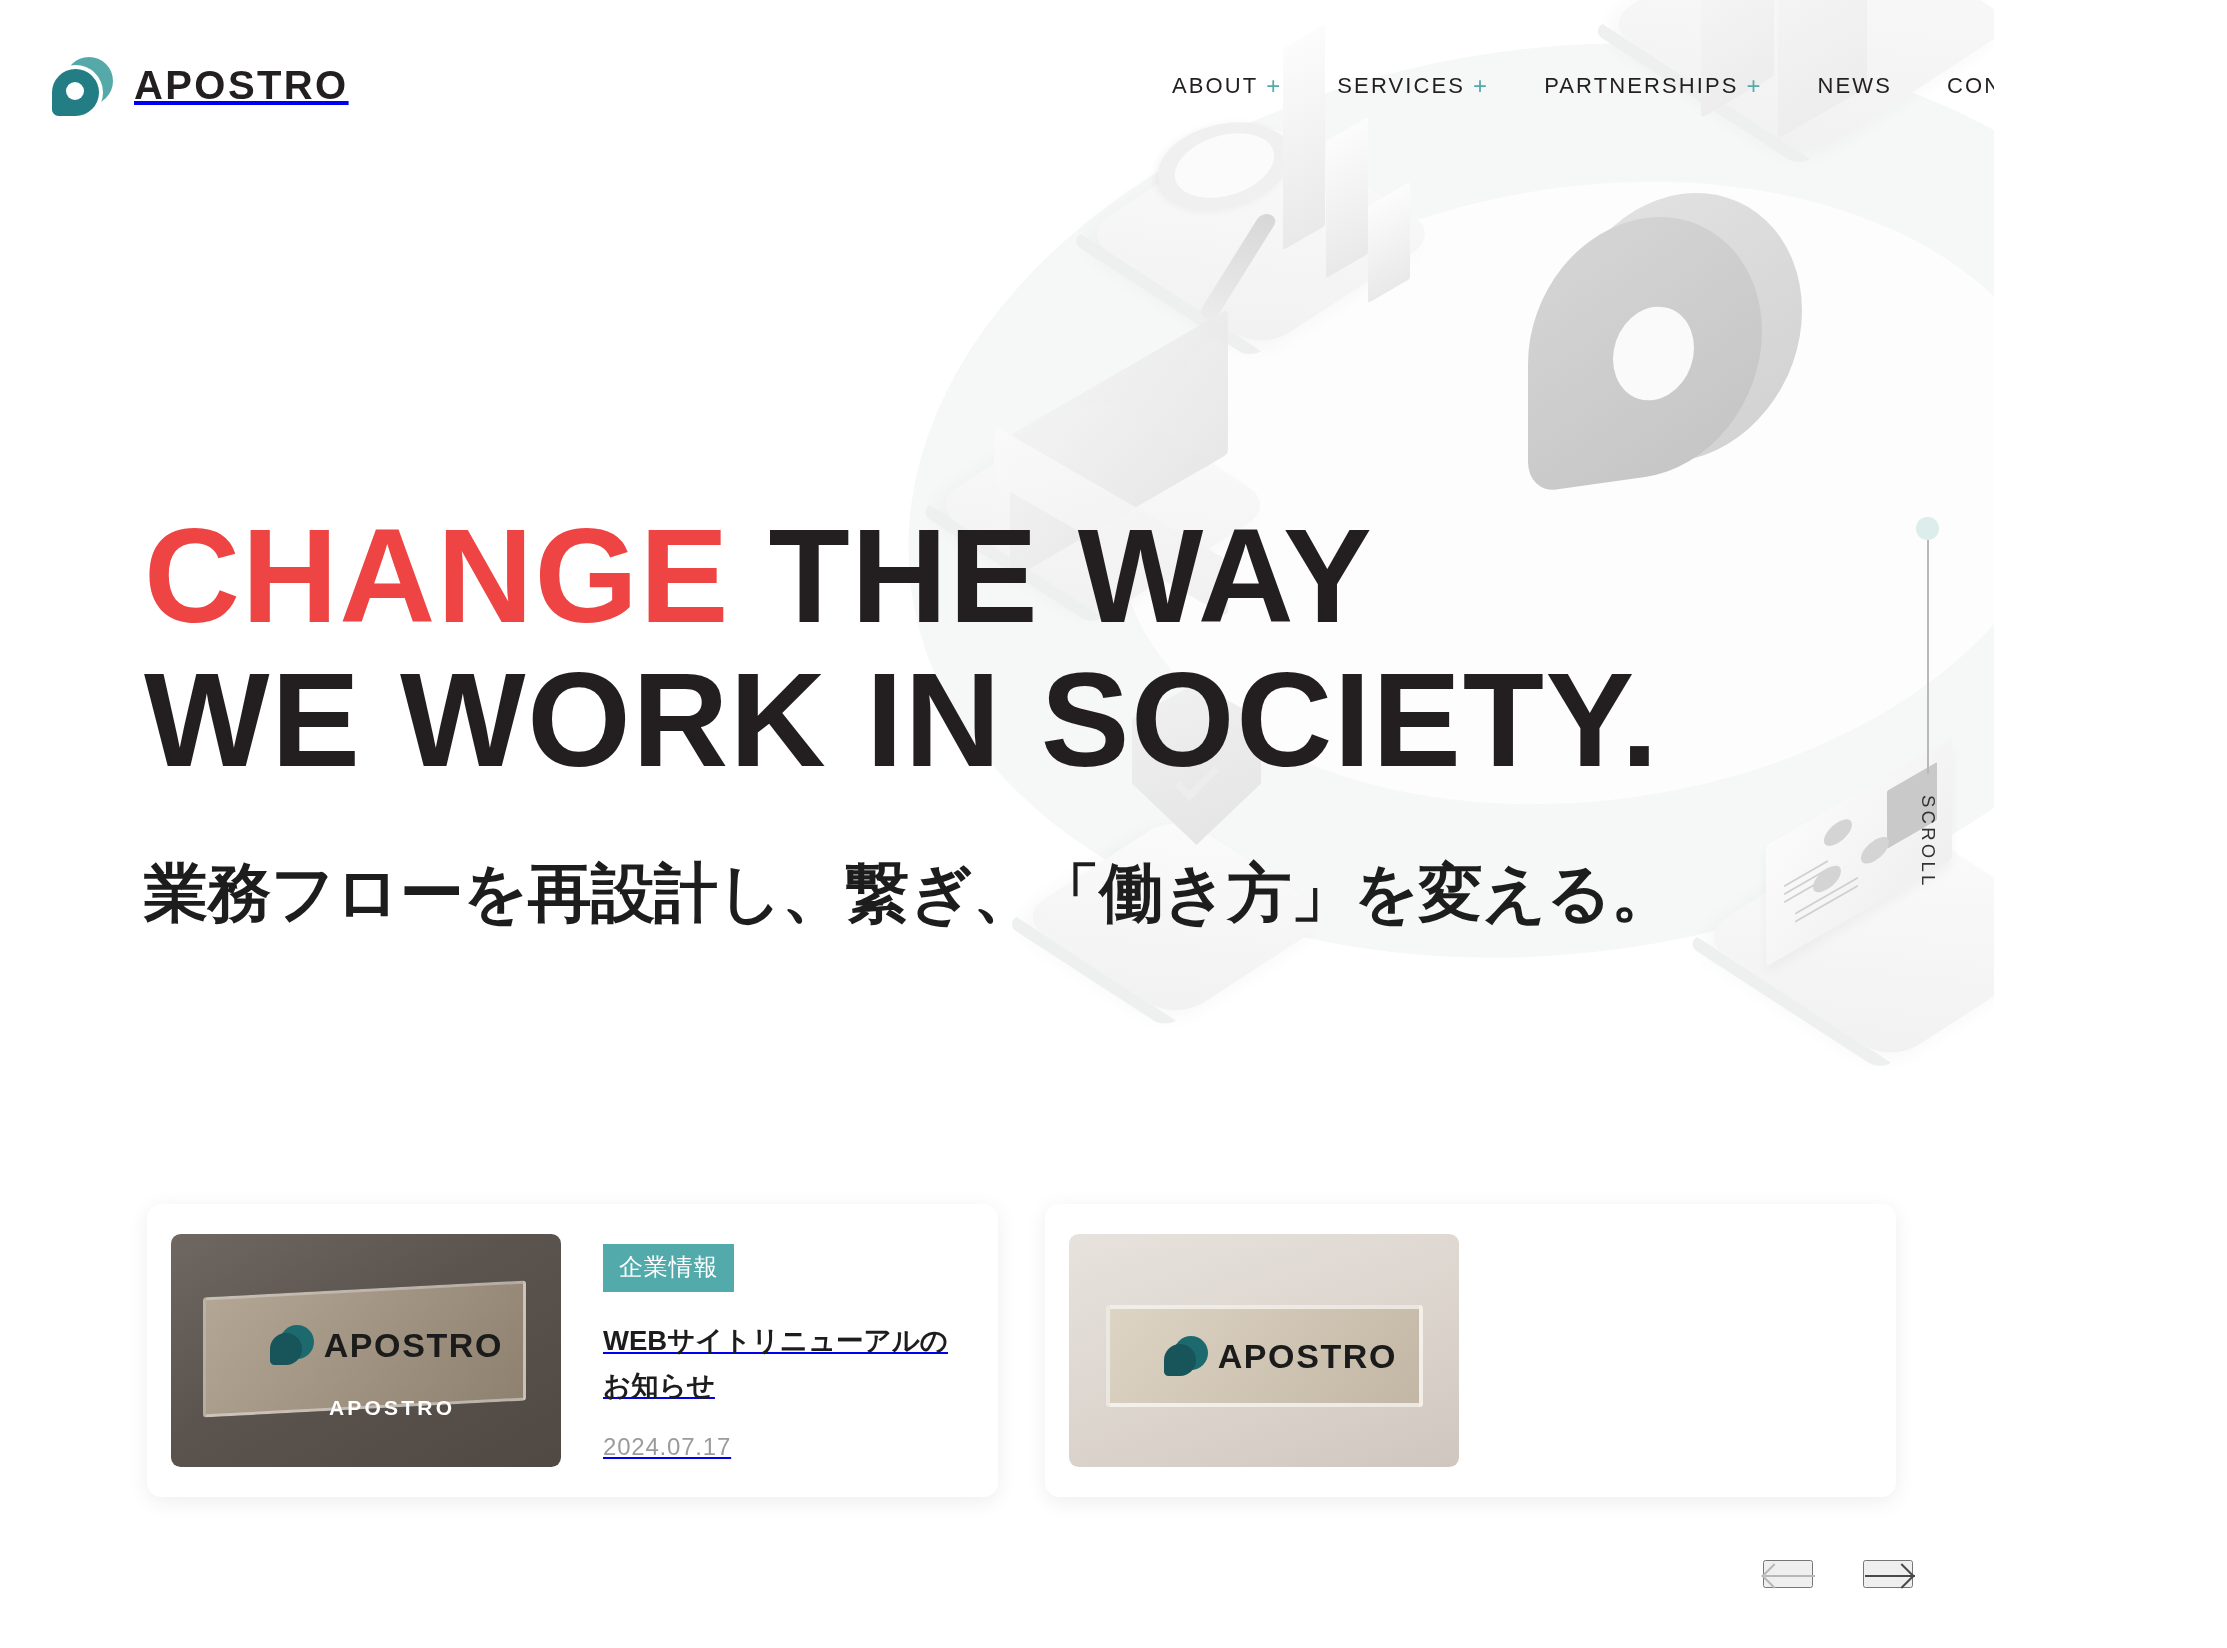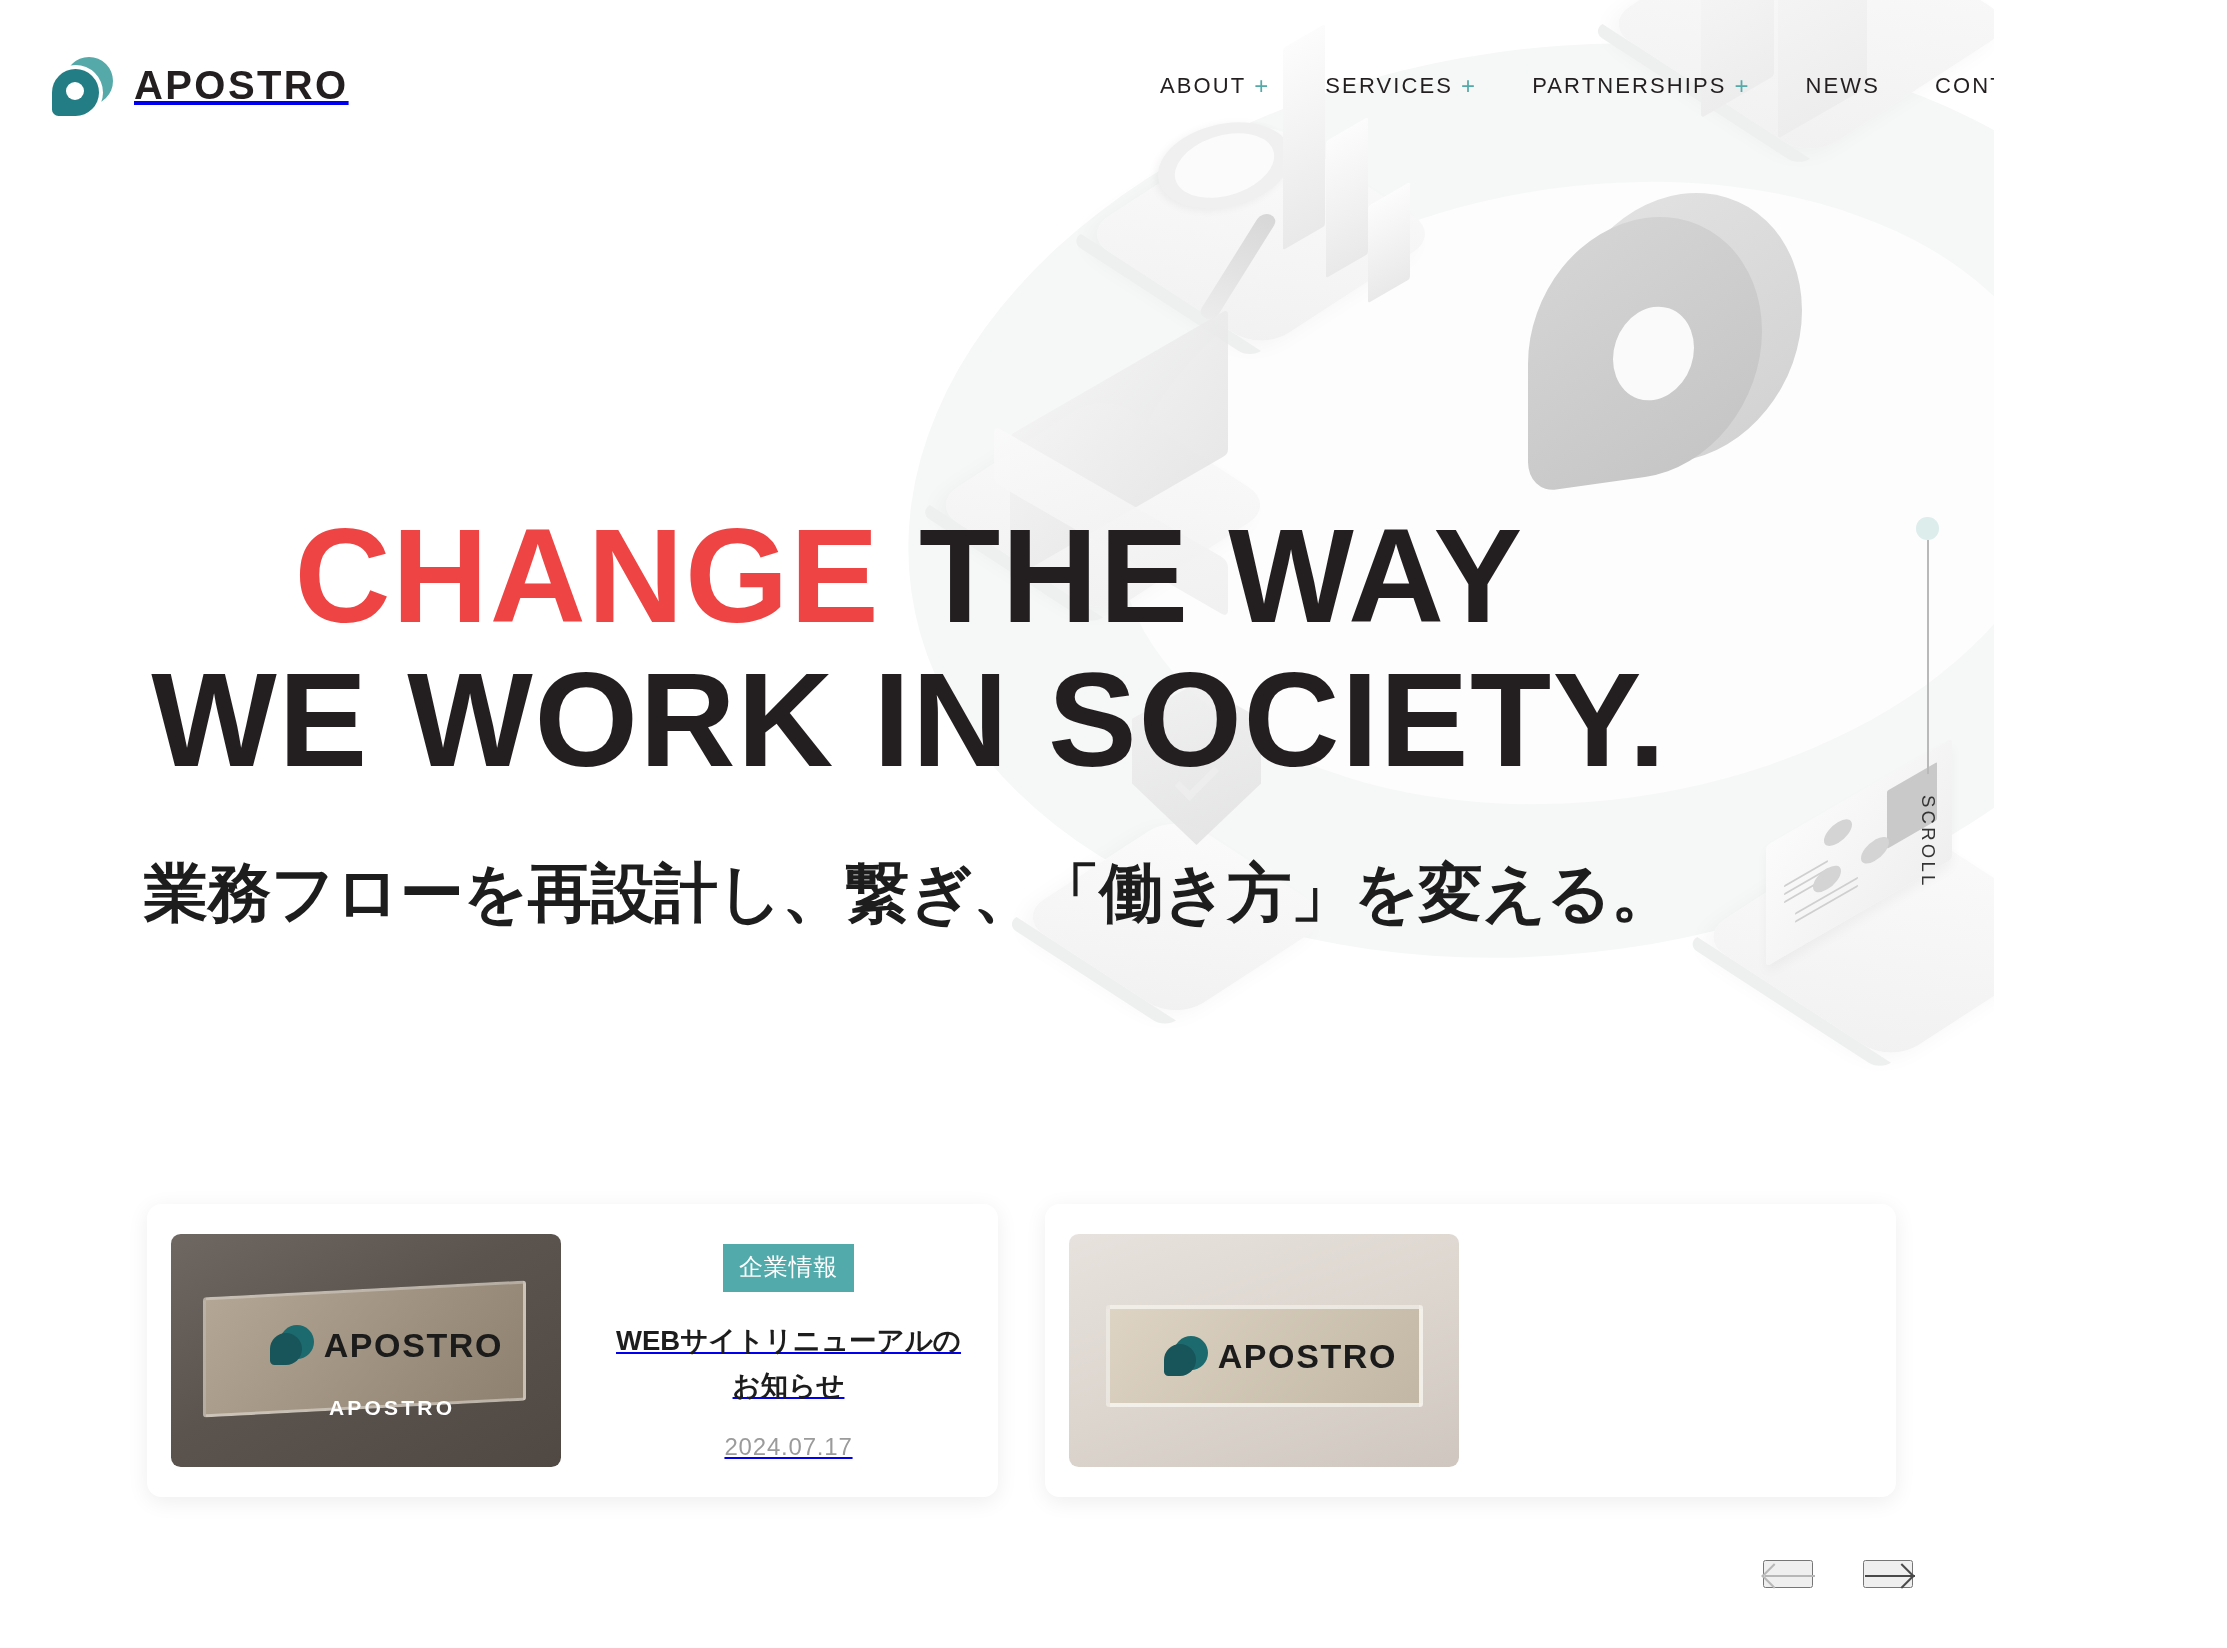--- a/index.html
+++ b/index.html
@@ -1,19 +1,19 @@
 <!DOCTYPE html>
 <html style="font-size:13px"><head>
 <meta charset="utf-8">
 <style>
   * { margin:0; padding:0; box-sizing:border-box; }
   html,body{ width:2227px; height:1649px; overflow:hidden; background:#ffffff;
     font-family:"Liberation Sans", sans-serif; }
 
-  .page{ position:relative; width:1994px; height:1649px; background:#fff; overflow:hidden;text-align:center; }
+  .page{ position:relative; width:1994px; height:1649px; background:#fff; overflow:hidden; }
 
   
   .hero-illustration{ position:absolute; inset:0; overflow:hidden; pointer-events:none; }
   .blob-ellipse{ position:absolute; border-radius:50%; }
   .blob-a{ width:1309px; height:905px; left:905px; top:48px;
            background:#f6f7f7; transform:rotate(-8deg); }
   .blob-b{ width:954px; height:614px; left:1115px; top:186px;
            background:#fdfdfd; transform:rotate(-8deg); }
 
   .iso-tile{ position:absolute; background:linear-gradient(145deg,#fbfbfb,#f1f1f1);
@@ -98,21 +98,21 @@
   .logo-mark{ position:relative; width:63px; height:63px; flex:0 0 63px; }
   .logo-circle{ position:absolute; right:0; top:3.2px; width:48px; height:48px;
     background:#56a9a9; border-radius:50%; }
   .logo-drop{ position:absolute; left:1.6px; top:14.5px; width:47px; height:47px;
     background:#227d85; border-radius:50% 50% 50% 14%;
     box-shadow:0 0 0 4px #ffffff; }
   .logo-dot{ position:absolute; left:16px; top:27.5px; width:18px; height:18px;
     background:#ffffff; border-radius:50%; }
   .logo-text{ font-size:40px; font-weight:700; letter-spacing:2.4px; color:#231f20; }
 
-  .nav{ margin-left:auto; display:flex; align-items:center; gap:0; padding-right:42px; }
+  .nav{ margin-left:auto; display:flex; align-items:center; gap:0; padding-right:30px; }
   .nav-item{ display:flex; align-items:center; gap:8px; padding:0 27.5px;
     font-size:22px; letter-spacing:2.1px; color:#231f20; font-weight:400;
     text-decoration:none; white-space:nowrap; }
   .nav-plus{ color:#54a9a9; font-size:24px; line-height:1; font-weight:400; }
   .nav-dots{ display:flex; gap:7.3px; padding-left:45px; padding-right:8px; align-items:center; }
   .nav-dots i{ width:10.5px; height:10.5px; background:#1d1d1d; border-radius:50%; display:block; }
 
   
   .hero-copy{ position:absolute; left:144px; top:505px; z-index:30; }
   .headline{ font-size:133px; line-height:1.08; font-weight:700; color:#231f20;

